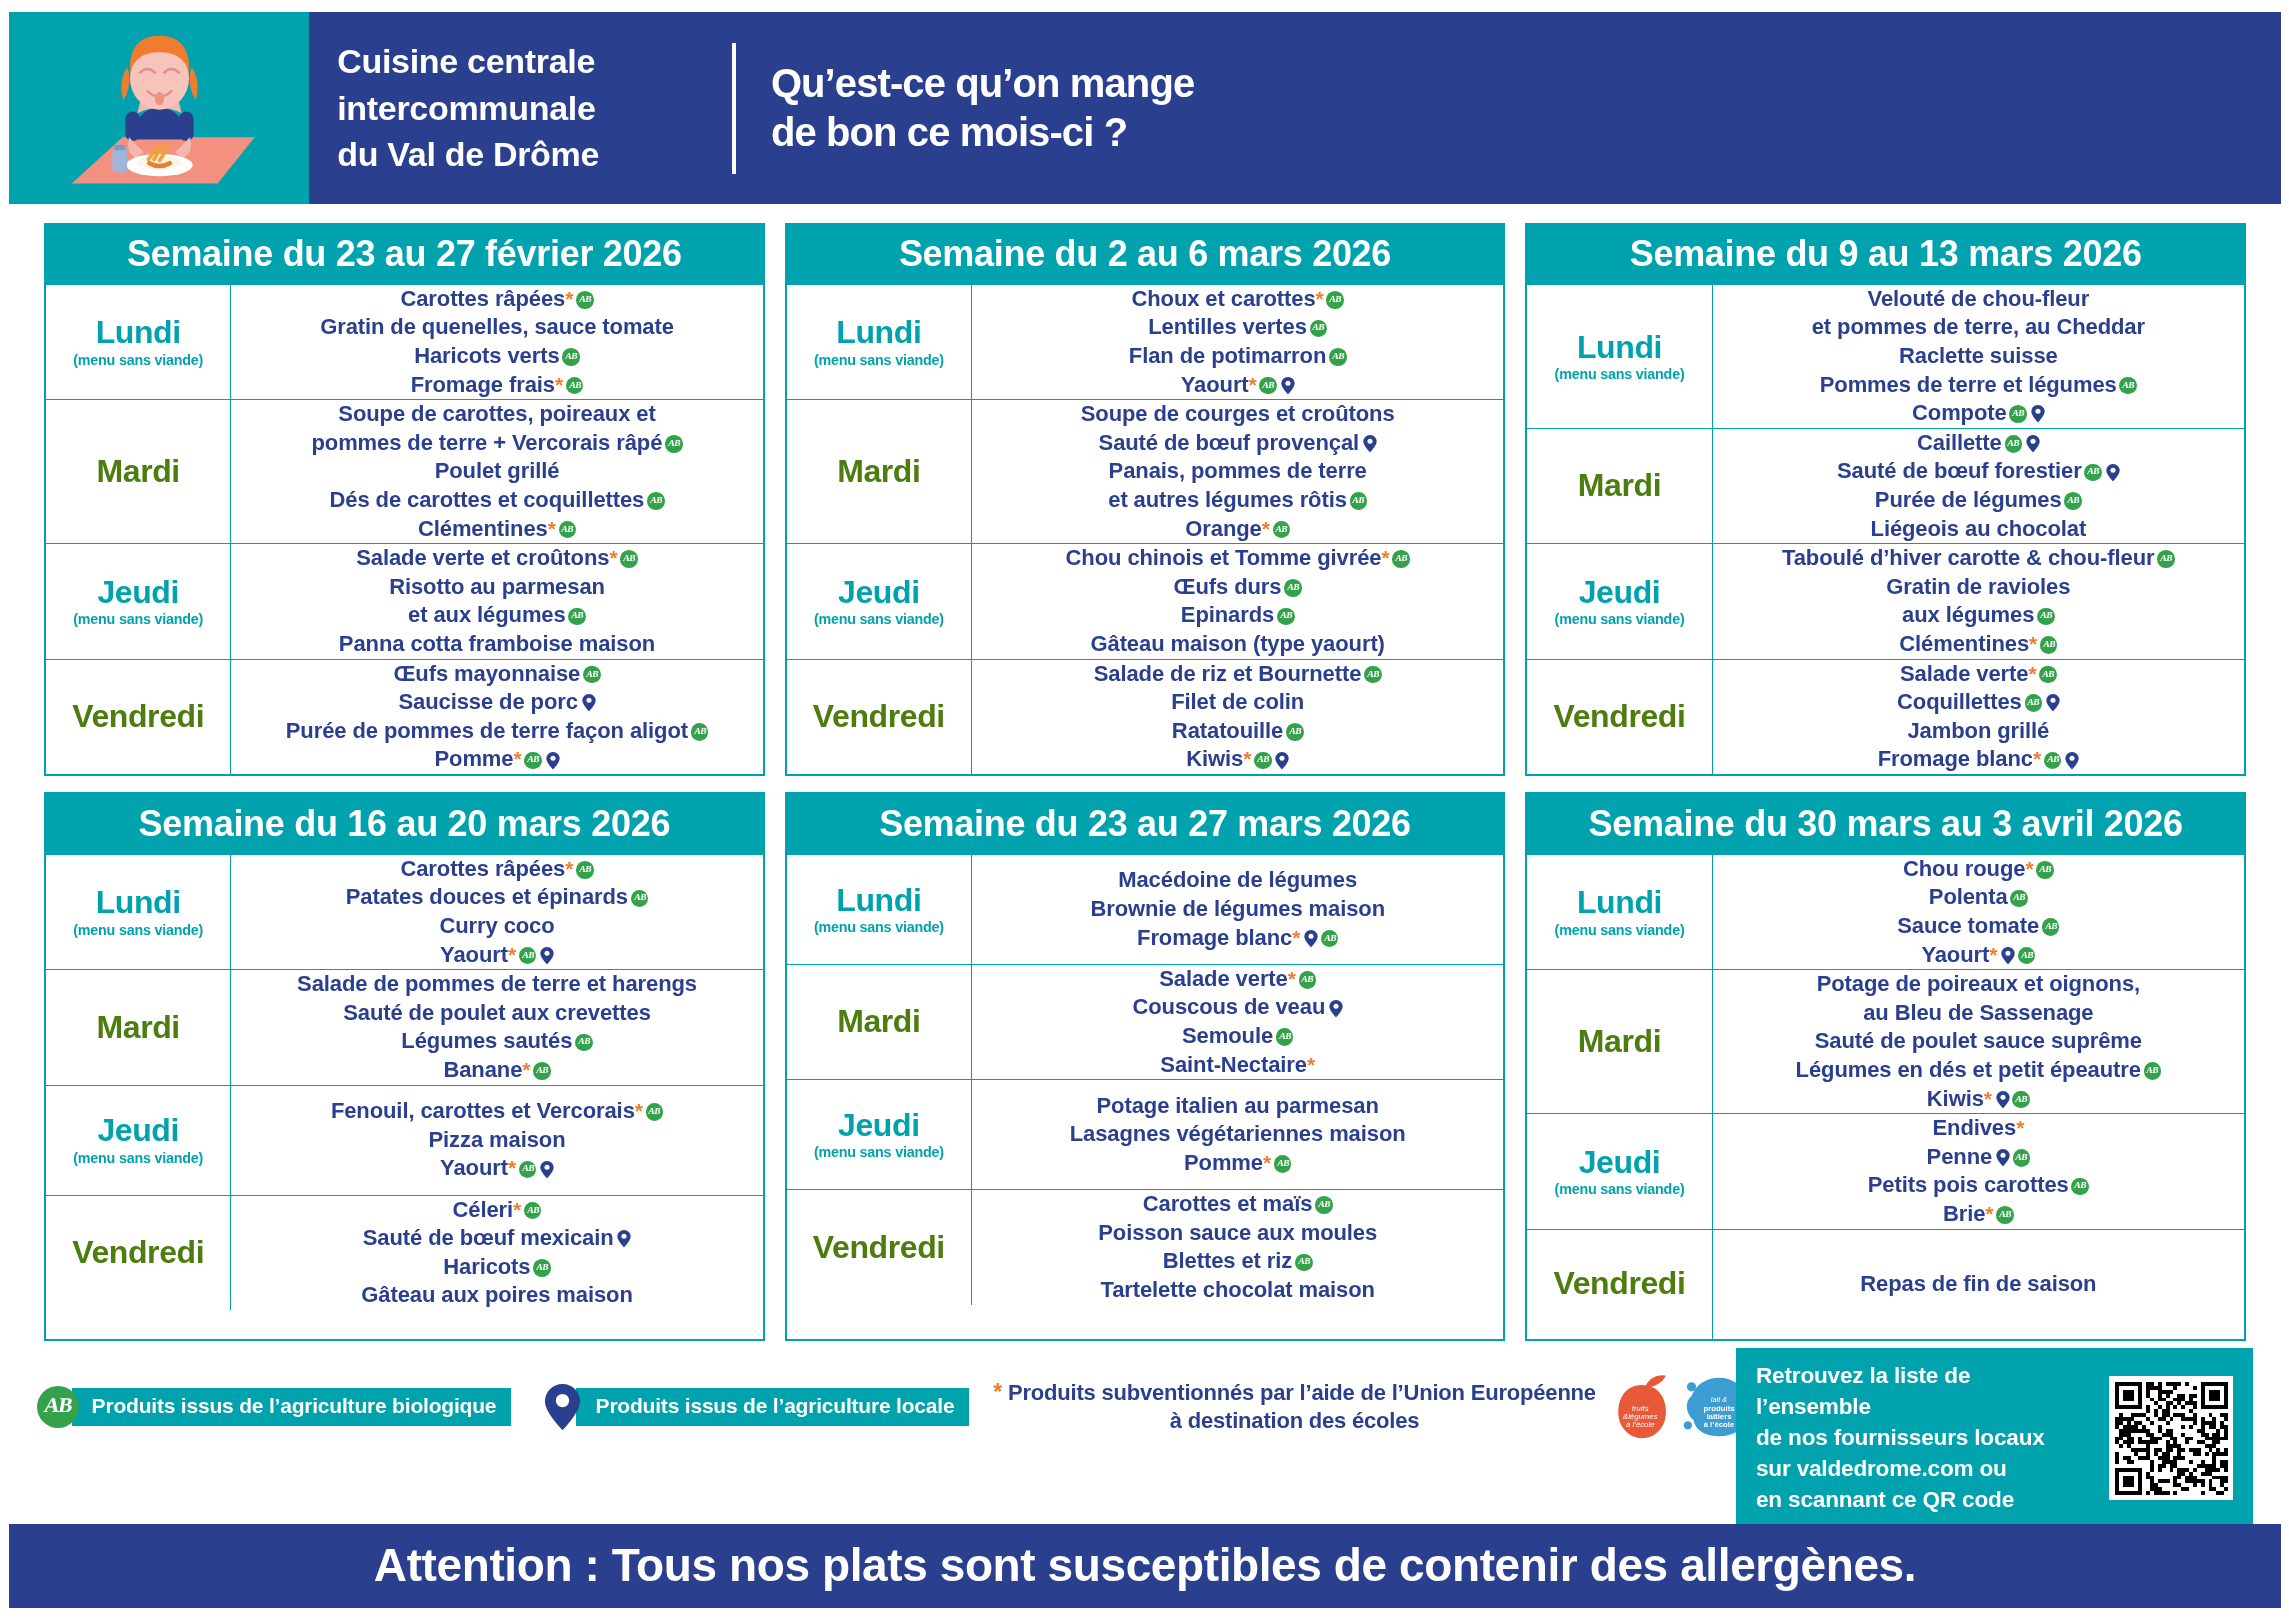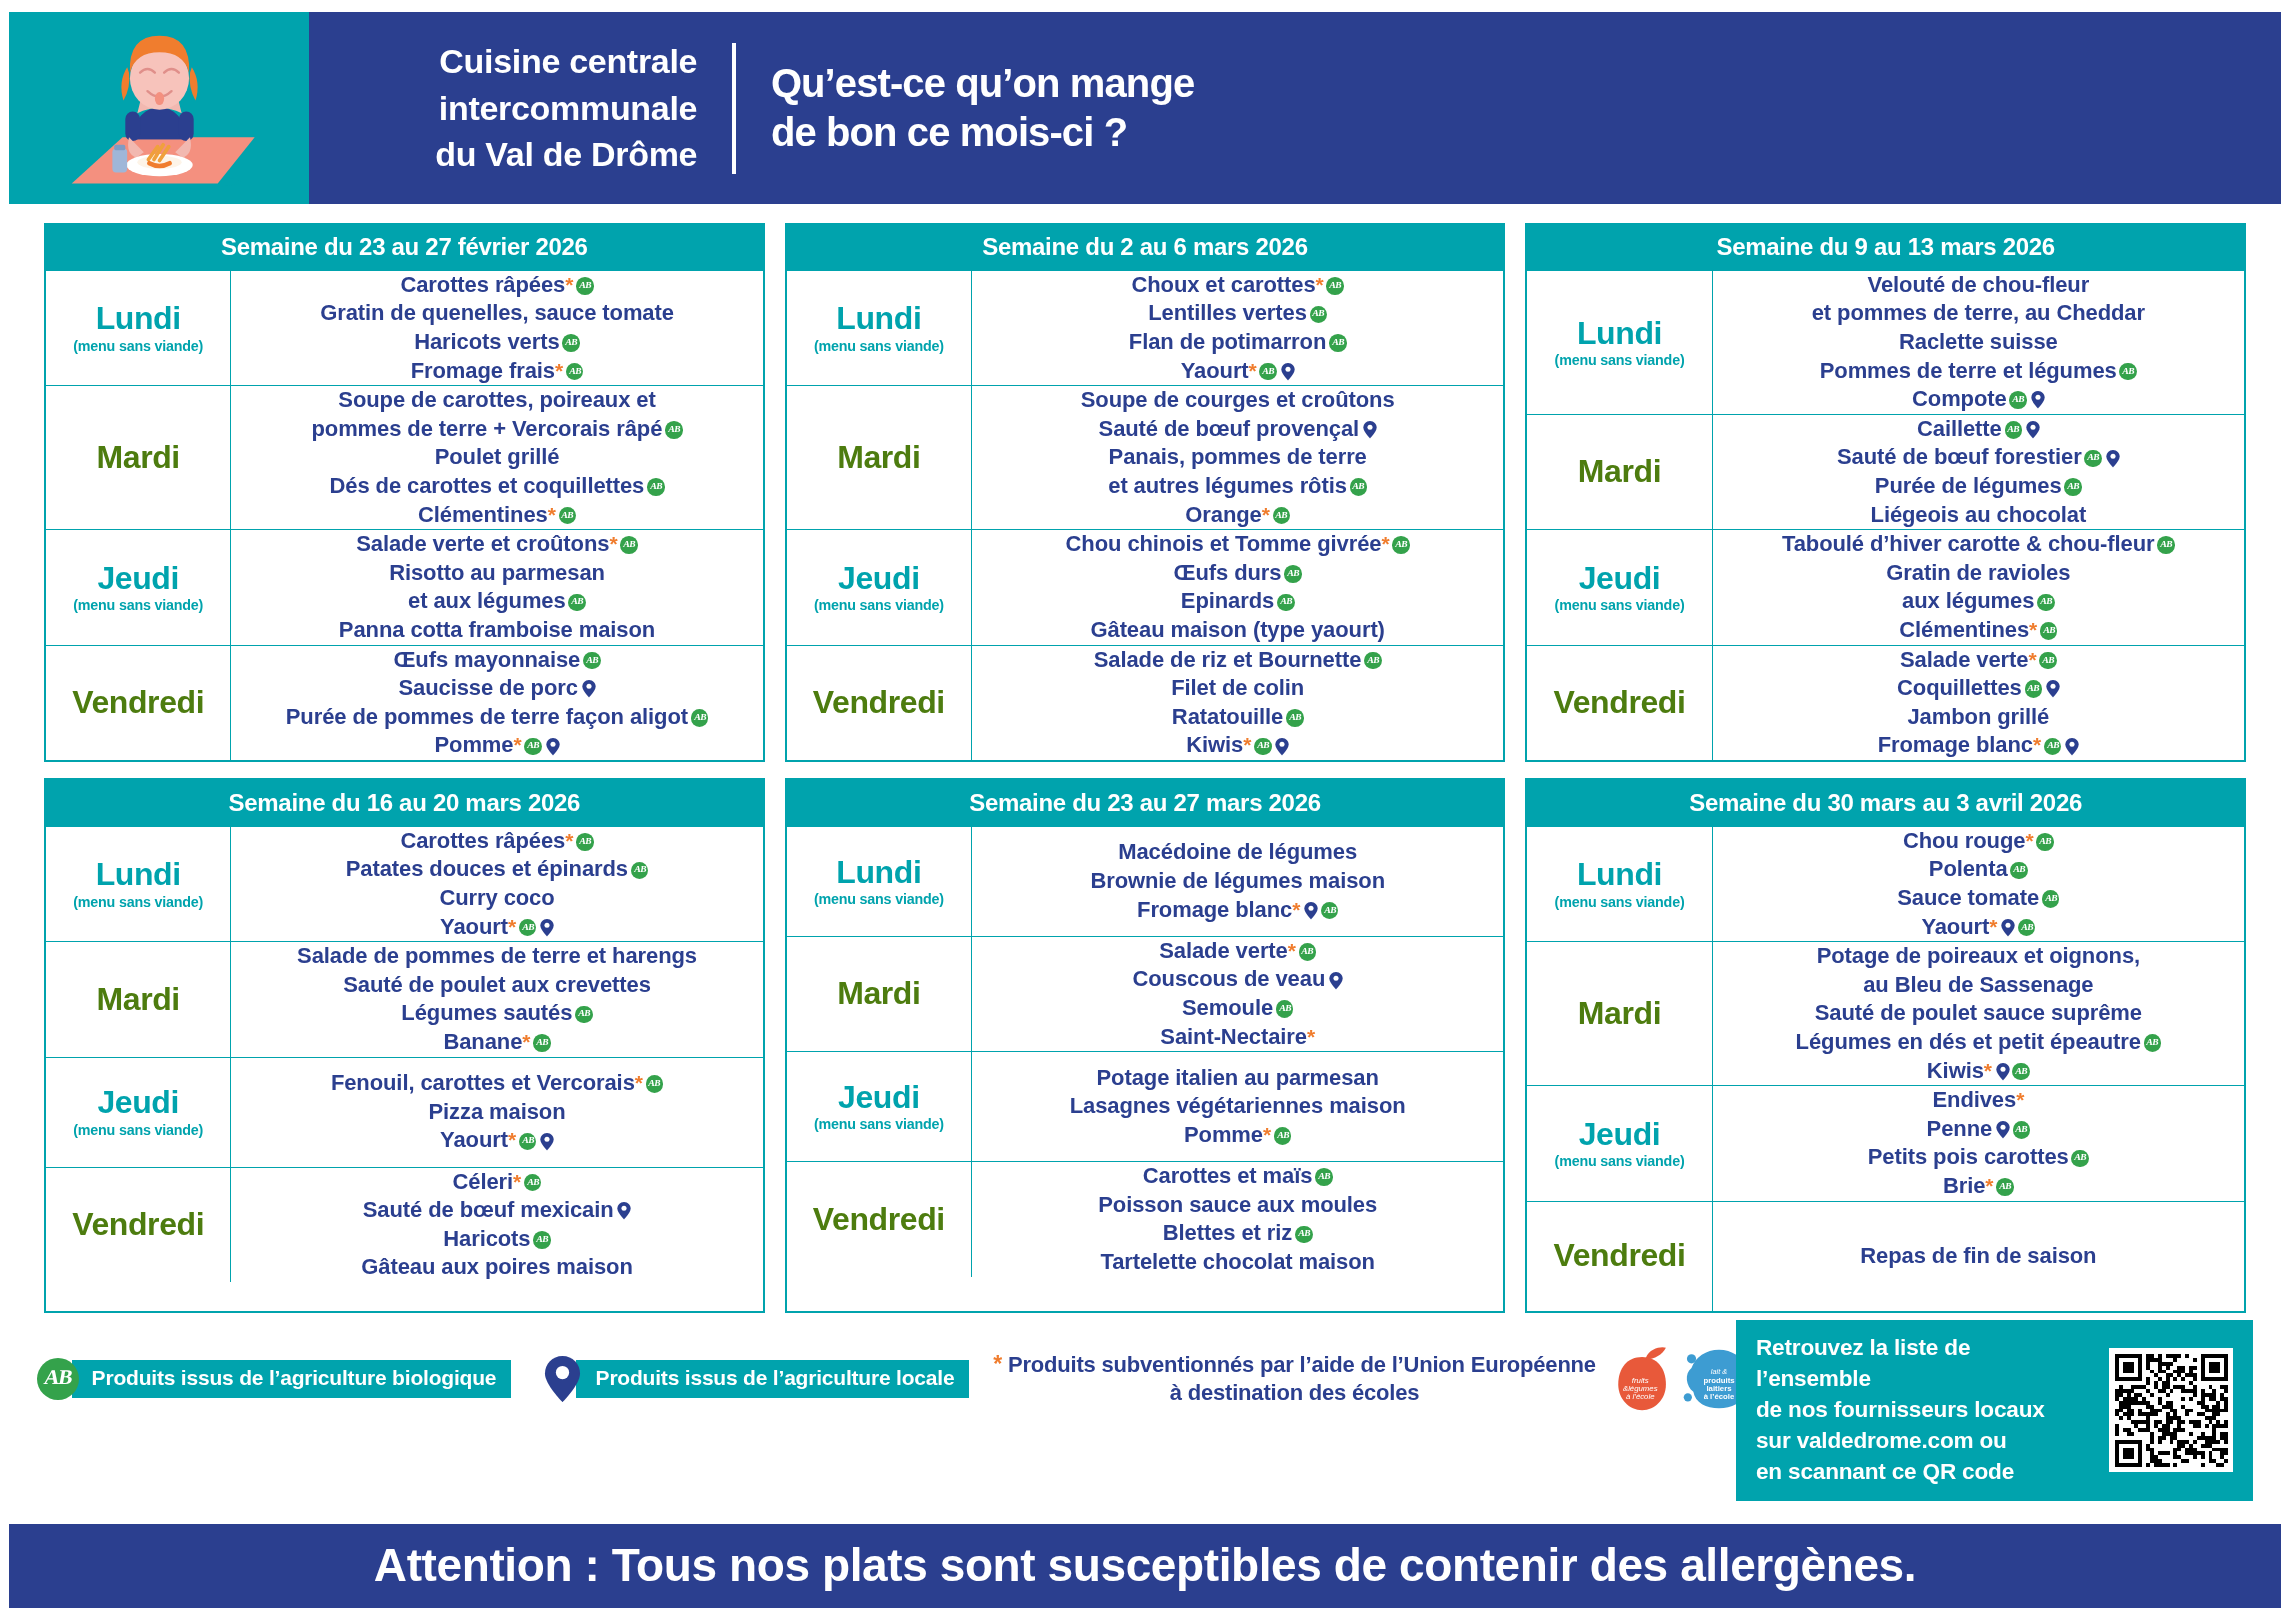--- a/index.html
+++ b/index.html
@@ -37,21 +37,20 @@
     background: #2b3f8f;
     display: flex;
     align-items: center;
     padding-left: 28px;
   }
   .org-name {
     color: #ffffff;
     font-size: 34px;
     font-weight: bold;
     line-height: 1.38;
-    text-align: right;
     width: 360px;
     letter-spacing: -0.3px;
   }
   .header-divider {
     width: 3.7px;
     background: #ffffff;
     height: 131px;
     margin: 0 35px;
   }
   .main-title {
@@ -71,21 +70,21 @@
   }
   .week-card {
     border: 2.8px solid #00a3ad;
     background: #ffffff;
     display: flex;
     flex-direction: column;
   }
   .week-header {
     background: #00a3ad;
     color: #ffffff;
-    font-size: 24px;
+    font-size: 36px;
     font-weight: bold;
     text-align: center;
     padding: 8.3px 3.7px 10px 3.7px;
     letter-spacing: -0.3px;
   }
   .week-body { display: flex; flex-direction: column; flex: 1; }
   .day-row {
     display: flex;
     border-top: 1.8px solid #00a3ad;
     min-height: 109px;

